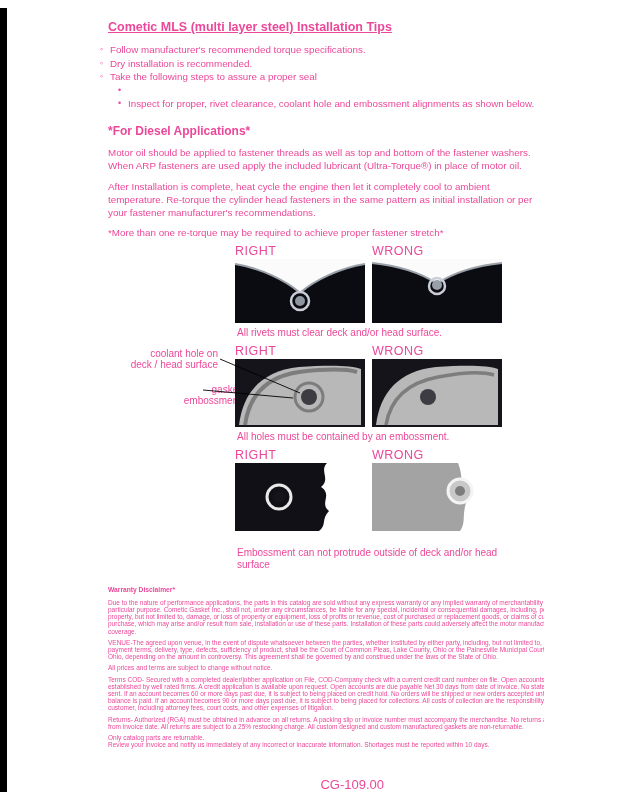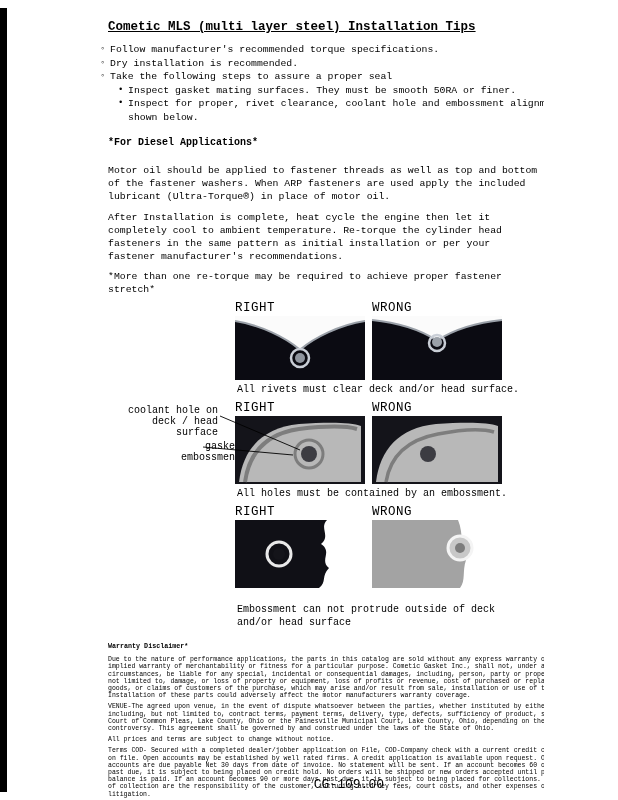--- a/index.html
+++ b/index.html
@@ -1,31 +1,31 @@
 <!DOCTYPE html>
 <html><head>
 <meta charset="utf-8">
 <style>
   * { margin:0; padding:0; box-sizing:border-box; }
   html,body { background:#fff; }
   .page {
     position:relative; width:544px; height:800px; background:#fff;
-    font-family:Liberation Mono, monospace; color:#000000; overflow:hidden;
+    font-family:Liberation Sans, sans-serif; color:#ec4899; overflow:hidden;
   }
   .left-bar { position:absolute; left:0; top:8px; width:7px; height:784px; background:#000; }
   .content { position:absolute; left:100px; top:20px; width:488px; }
 
   .title { font-size:12.5px; font-weight:bold; text-decoration:underline; margin:0 0 9px 8px; }
 
   .tips { list-style:none; font-size:9.8px; line-height:13.5px; }
   .tips li { display:flex; }
   .tips li .marker { width:10px; flex:none; text-align:left; font-size:9px; }
   .tips li.sub { margin-left:18px; }
 
-  .section-head { font-size:10px; font-weight:bold; margin:13px 0 16px 8px; }
+  .section-head { font-size:12px; font-weight:bold; margin:13px 0 8px 8px; }
   .para { font-size:9.8px; line-height:13px; margin:8px 18px 0 8px; width:432px; }
   .note { margin-top:7px; }
 
   .diagrams { position:relative; height:322px; margin-top:5px; }
   .dlabel { position:absolute; width:130px; font-size:12.5px; letter-spacing:0.5px; }
   .dimg { position:absolute; width:130px; display:block; }
   .caption { position:absolute; font-size:10px; line-height:12.5px; }
   .annot { position:absolute; font-size:10px; line-height:11px; text-align:right; }
   .overlay { position:absolute; left:0; top:0; width:488px; height:322px; pointer-events:none; }
 
@@ -54,21 +54,20 @@
       <li>
         <span class="marker">◦</span>
         <span>Dry installation is recommended.</span>
       </li>
       <li>
         <span class="marker">◦</span>
         <span>Take the following steps to assure a proper seal</span>
       </li>
       <li class="sub">
         <span class="marker">•</span>
-        <span>Inspect gasket mating surfaces.  They must be smooth 50RA or finer.</span>
       </li>
       <li class="sub">
         <span class="marker">•</span>
         <span>Inspect for proper, rivet clearance, coolant hole and embossment alignments as shown below.</span>
       </li>
     </ul>
 
     <h2 class="section-head">*For Diesel Applications*</h2>
     <p class="para">Motor oil should be applied to fastener threads as well as top and bottom of the fastener washers. When ARP fasteners are used apply the included lubricant (Ultra-Torque®) in place of motor oil.</p>
     <p class="para">After Installation is complete, heat cycle the engine then let it completely cool to ambient temperature. Re-torque the cylinder head fasteners in the same pattern as initial installation or per your fastener manufacturer's recommendations.</p>

